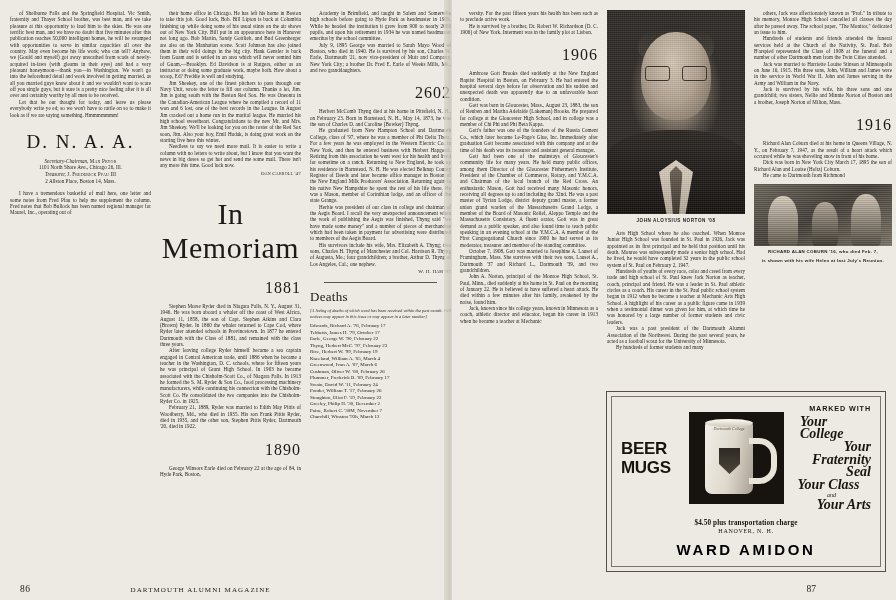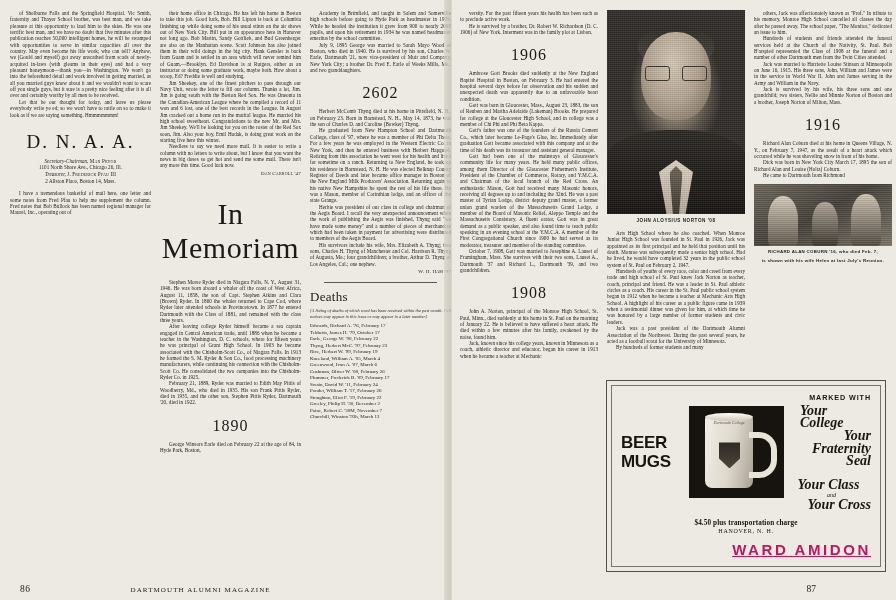--- a/index.html
+++ b/index.html
@@ -25,21 +25,21 @@
     font-size:5.1px;line-height:6.35px;letter-spacing:.01em;
     color:#262320;-webkit-font-smoothing:none;}
   .sc{font-variant:small-caps;letter-spacing:.03em;}
 
   h2.dnaa{font-size:19px;text-align:center;margin:13px 0 5px 0;letter-spacing:2px;font-weight:400;}
   .dnaa-line{text-align:center;font-size:5.1px;line-height:6.6px;margin:0;text-indent:0;}
   .dnaa-line .role{font-style:italic;}
   .sign{text-align:right;font-size:5px;margin-top:2px;text-indent:0;font-variant:small-caps;letter-spacing:.04em;}
 
   h1.memoriam{font-size:30px;font-weight:400;text-align:center;margin:20px 0 14px 0;letter-spacing:.5px;}
-  h3.year{font-size:16px;text-align:center;font-weight:400;margin:11px 0 6px 0;letter-spacing:1px;}
+  h3.year{font-size:16px;text-align:right;font-weight:400;margin:11px 0 6px 0;letter-spacing:1px;}
   h3.deaths{font-size:13px;font-weight:400;margin:4px 0 3px 0;letter-spacing:.3px;}
 
   .deaths-note{font-size:4.3px;line-height:5.4px;font-style:italic;text-indent:0;margin:0 0 4px 0;text-align:justify;}
   ul.deathlist{list-style:none;margin:0;padding:0;}
   ul.deathlist li{font-size:5px;line-height:6.5px;white-space:nowrap;overflow:hidden;}
 
   .hr-thin{border:0;border-top:1px solid #5a554d;margin:7px 14px 6px 14px;height:0;}
 
   .photo{width:100%;background:#3b3833;position:relative;overflow:hidden;}
   .portrait{height:204px;
@@ -99,27 +99,27 @@
     background:linear-gradient(180deg,#2e2a24,#4b4439);clip-path:polygon(0 0,100% 0,100% 62%,50% 100%,0 62%);}
   .mug .words{position:absolute;left:18px;top:14px;width:44px;text-align:center;font-size:4px;
     font-style:italic;color:#5c5449;font-family:"Liberation Serif",serif;}
   .ad-right{flex:1;text-align:right;padding-left:4px;}
   .ad-marked{font-family:"Liberation Sans","DejaVu Sans",sans-serif;font-weight:700;
     font-size:7.2px;letter-spacing:.9px;color:#17150f;margin:0 0 3px 0;}
   .ad-line{font-style:italic;font-size:14px;line-height:12.6px;color:#1a1713;font-weight:bold;}
   .ad-line.l1{text-align:left;padding-left:6px;}
   .ad-line.l2{text-align:right;}
   .ad-line.l3{text-align:right;}
-  .ad-line.l4{text-align:center;padding-right:8px;margin-top:11px;}
+  .ad-line.l4{text-align:center;padding-right:8px;}
   .ad-and{font-style:italic;font-size:6px;text-align:center;padding-right:2px;line-height:8px;}
   .ad-line.l5{text-align:right;}
   .ad-price{text-align:center;font-weight:700;font-size:7.2px;margin-top:7px;color:#17150f;letter-spacing:.1px;}
   .ad-city{text-align:center;font-size:6px;margin-top:1px;letter-spacing:.7px;color:#17150f;}
-  .ad-name{text-align:right;font-family:"Liberation Sans","DejaVu Sans",sans-serif;font-weight:700;
-    font-size:15px;letter-spacing:2.6px;margin-top:7px;color:#be185d;text-decoration:underline;}
+  .ad-name{text-align:center;font-family:"Liberation Sans","DejaVu Sans",sans-serif;font-weight:700;
+    font-size:15px;letter-spacing:2.6px;margin-top:7px;color:#000000;}
 
   .footer{position:absolute;bottom:6px;display:flex;align-items:baseline;}
   .footer-l{left:20px;width:432px;justify-content:flex-start;margin-top:44px;}
   .pagenum{font-size:9.5px;letter-spacing:.5px;color:#23201d;}
   .magtitle{font-size:7px;letter-spacing:1.1px;color:#23201d;margin-left:100px;}
   .footer-r{left:460px;width:430px;}
   .issue{font-size:8px;font-style:italic;color:#23201d;}
   .issue .sc2{font-variant:small-caps;font-style:normal;letter-spacing:.5px;}
   .pagenum-r{position:absolute;bottom:6px;right:80px;font-size:9.5px;color:#23201d;}
 
@@ -153,20 +153,21 @@
       </div>
 
       <div class="col">
         <p>their home office in Chicago. He has left his home in Boston to take this job. Good luck, Bob. Bill Lipton is back at Columbia finishing up while doing some of his usual stints on the air shows out of New York City. Bill put in an appearance here in Hanover not long ago. Bob Martin, Sandy Gottlieb, and Bud Greenberger are also on the Manhattan scene. Scott Johnson has also joined them in their wild doings in the big city. Hank Gensler is back from Guam and is settled in an area which will never remind him of Guam,—Brooklyn. Ed Davidson is at Rutgers, either as an instructor or doing some graduate work, maybe both. How about a scoop, Ed? Freddie is well and studying.</p>
         <p>Jim Sheekey, one of the finest pitchers to pass through our Navy Unit, wrote the letter to fill our column. Thanks a lot, Jim. Jim is going south with the Boston Red Sox. He was Oneonta in the Canadian-American League where he compiled a record of 11 won and 6 lost, one of the best records in the League. In August Jim cracked out a home run in the marital league. He married his high school sweetheart. Congratulations to the new Mr. and Mrs. Jim Sheekey. We'll be looking for you on the roster of the Red Sox soon, Jim. Also your boy, Emil Hudak, is doing great work on the starting five here this winter.</p>
         <p>Needless to say we need more mail. It is easier to write a column with no letters to write about, but I know that you want the news in big doses so get hot and send me some mail. There isn't any more this time. Good luck now.</p>
         <p class="sign">Dan Carroll '47</p>
 
         <h1 class="memoriam">In Memoriam</h1>
 
+        <h3 class="year">1881</h3>
         <p>Stephen Morse Ryder died in Niagara Falls, N. Y., August 31, 1946. He was born aboard a whaler off the coast of West Africa, August 11, 1858, the son of Capt. Stephen Atkins and Clara (Brown) Ryder. In 1860 the whaler returned to Cape Cod, where Ryder later attended schools in Provincetown. In 1877 he entered Dartmouth with the Class of 1881, and remained with the class three years.</p>
         <p>After leaving college Ryder himself became a sea captain engaged in Central American trade, until 1886 when he became a teacher in the Washington, D. C. schools, where for fifteen years he was principal of Grant High School. In 1903 he became associated with the Chisholm-Scott Co., of Niagara Falls. In 1913 he formed the S. M. Ryder &amp; Son Co., food processing machinery manufacturers, while continuing his connection with the Chisholm-Scott Co. He consolidated the two companies into the Chisholm-Ryder Co. in 1925.</p>
         <p>February 21, 1889, Ryder was married to Edith May Pittis of Woodberry, Md., who died in 1935. His son Frank Pittis Ryder, died in 1935, and the other son, Stephen Pittis Ryder, Dartmouth '20, died in 1922.</p>
 
         <h3 class="year">1890</h3>
         <p>George Winsors Earle died on February 22 at the age of 84, in Hyde Park, Boston,</p>
       </div>
 
       <div class="col">
         <p>Academy in Brimfield, and taught in Salem and Somerville high schools before going to Hyde Park as headmaster in 1909. While he headed the institution it grew from 900 to nearly 2000 pupils, and upon his retirement in 1934 he was named headmaster emeritus by the school committee.</p>
@@ -217,21 +218,20 @@
         <p>versity. For the past fifteen years his health has been such as to preclude active work.</p>
         <p>He is survived by a brother, Dr. Robert W. Richardson (D. C. 1906) of New York. Interment was in the family plot at Lisbon.</p>
 
         <h3 class="year">1906</h3>
         <p>Ambrose Gott Brooks died suddenly at the New England Baptist Hospital in Boston, on February 3. He had entered the hospital several days before for observation and his sudden and unexpected death was apparently due to an unfavorable heart condition.</p>
         <p>Gott was born in Gloucester, Mass., August 23, 1883, the son of Reuben and Martha Adelaide (Lakeman) Brooks. He prepared for college at the Gloucester High School, and in college was a member of Chi Phi and Phi Beta Kappa.</p>
         <p>Gott's father was one of the founders of the Russia Cement Co., which later became Le-Page's Glue, Inc. Immediately after graduation Gott became associated with this company and at the time of his death was its treasurer and assistant general manager.</p>
         <p>Gott had been one of the mainstays of Gloucester's community life for many years. He held many public offices, among them Director of the Gloucester Fishermen's Institute, President of the Chamber of Commerce, Rotary, and Y.M.C.A. and Chairman of the local branch of the Red Cross. An enthusiastic Mason, Gott had received many Masonic honors, receiving all degrees up to and including the 32nd. He was a past master of Tyrian Lodge, district deputy grand master, a former union grand warden of the Massachusetts Grand Lodge, a member of the Board of Masonic Relief, Aleppo Temple and the Massachusetts Consistory. A fluent orator, Gott was in great demand as a public speaker, and also found time to teach public speaking in an evening school at the Y.M.C.A. A member of the First Congregational Church since 1900 he had served as its moderator, treasurer and member of the standing committee.</p>
         <p>October 7, 1908, Gott was married to Josephine A. Lauset of Framingham, Mass. She survives with their two sons, Lauset A., Dartmouth '37 and Richard L., Dartmouth '39, and two grandchildren.</p>
 
-        <h3 class="year">1908</h3>
         <p>John A. Norton, principal of the Monroe High School, St. Paul, Minn., died suddenly at his home in St. Paul on the morning of January 22. He is believed to have suffered a heart attack. He died within a few minutes after his family, awakened by the noise, found him.</p>
         <p>Jack, known since his college years, known in Minnesota as a coach, athletic director and educator, began his career in 1913 when he became a teacher at Mechanic</p>
       </div>
 
       <div class="col-r">
         <div class="photo portrait">
           <div class="hair"></div>
           <div class="head"></div>
           <div class="glasses">
               <i class="l"></i>
@@ -289,21 +289,21 @@
               <div class="words">Dartmouth College</div>
               <div class="seal"></div>
             </div>
             <div class="ad-right">
               <div class="ad-marked">MARKED WITH</div>
               <div class="ad-line l1">Your College</div>
               <div class="ad-line l2">Your Fraternity</div>
               <div class="ad-line l3">Seal</div>
               <div class="ad-line l4">Your Class</div>
               <div class="ad-and">and</div>
-              <div class="ad-line l5">Your Cross</div>
+              <div class="ad-line l5">Your Arts</div>
             </div>
           </div>
           <div class="ad-price">$4.50 plus transportation charge</div>
           <div class="ad-city">HANOVER, N. H.</div>
           <div class="ad-name">WARD AMIDON</div>
         </div>
       </div>
     </div>
 
     <div class="pagenum-r">87</div>

